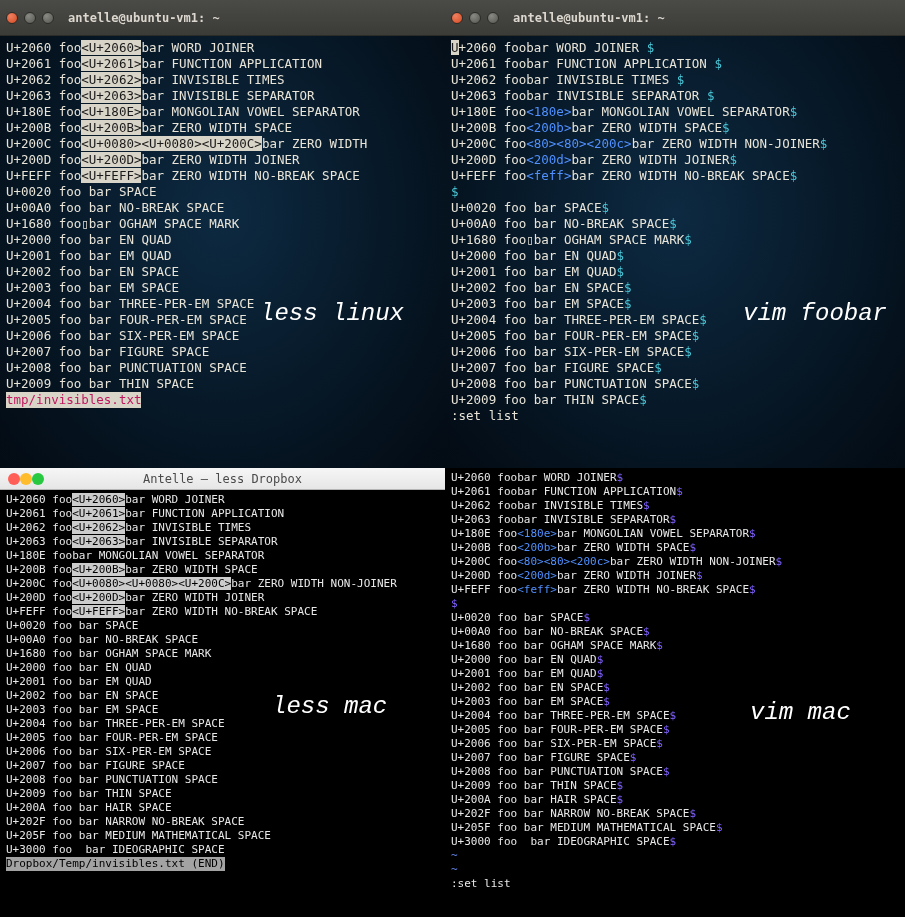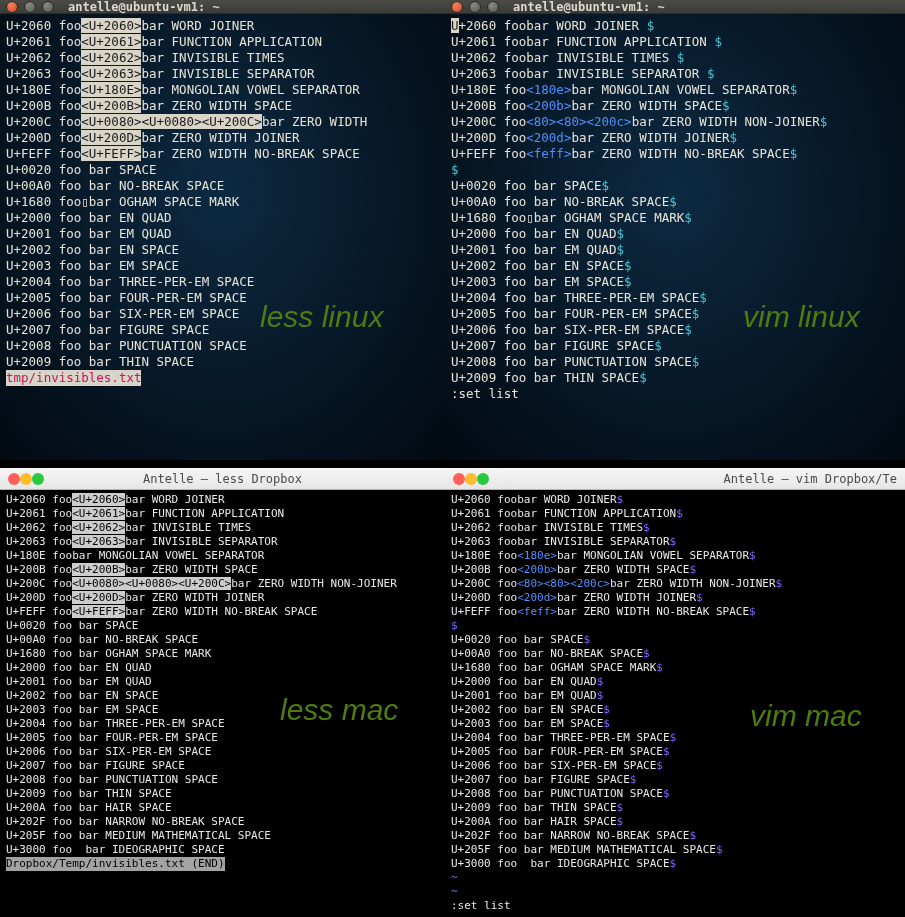--- a/index.html
+++ b/index.html
@@ -14,21 +14,21 @@
 .grid {
   display: grid;
   grid-template-columns: 445px 460px;
   grid-template-rows: 468px 449px;
 }
 .pane {
   position: relative;
   overflow: hidden;
 }
 .titlebar-ubuntu {
-  height: 14px;
+  height: 36px;
   background: linear-gradient(#4a4a46, #3b3b37);
   border-bottom: 1px solid #2b2b28;
   display: flex;
   align-items: center;
   padding: 0 6px;
   gap: 6px;
 }
 .tb-btn {
   width: 12px; height: 12px; border-radius: 50%;
   background: radial-gradient(circle at 35% 30%, #8a8a84, #55554f);
@@ -91,23 +91,23 @@
 }
 .hl { background: #d8d4c8; color: #1a1a1a; }
 .hl-mac { background: #cccccc; color: #000; }
 .status { background: #d8d4c8; color: #be185d; display: inline-block; }
 .status-mac { background: #a3a3a3; color: #000; display: inline-block; }
 .blue { color: #5090ff; }
 .cyan { color: #4ac8d8; }
 .purplemac { color: #8060ff; }
 .overlay-label {
   position: absolute;
-  color: #4d7c0f;
-  font-family: Liberation Sans, sans-serif;
-  font-size: 30px;
+  color: #ffffff;
+  font-family: Liberation Mono, monospace;
+  font-size: 24px;
   font-style: italic;
   font-weight: 400;
   pointer-events: none;
 }
 .row { display: block; }
 .cursor { background: #d8d4c8; color: #1a1a1a; }
 .tilde { color: #6080e0; }
 </style>
 </head>
 <body>
@@ -126,38 +126,32 @@
   </div>
 
   <div class="pane">
     <div class="titlebar-ubuntu">
       <div class="tb-btn close"></div>
       <div class="tb-btn"></div>
       <div class="tb-btn"></div>
       <div class="tb-title">antelle@ubuntu-vm1: ~</div>
     </div>
     <div class="term" id="term-vl"><span class="row"><span class="cursor">U</span>+2060 foobar WORD JOINER <span class="cyan">$</span></span><span class="row">U+2061 foobar FUNCTION APPLICATION <span class="cyan">$</span></span><span class="row">U+2062 foobar INVISIBLE TIMES <span class="cyan">$</span></span><span class="row">U+2063 foobar INVISIBLE SEPARATOR <span class="cyan">$</span></span><span class="row">U+180E foo<span class="blue">&lt;180e&gt;</span>bar MONGOLIAN VOWEL SEPARATOR<span class="cyan">$</span></span><span class="row">U+200B foo<span class="blue">&lt;200b&gt;</span>bar ZERO WIDTH SPACE<span class="cyan">$</span></span><span class="row">U+200C foo<span class="blue">&lt;80&gt;&lt;80&gt;&lt;200c&gt;</span>bar ZERO WIDTH NON-JOINER<span class="cyan">$</span></span><span class="row">U+200D foo<span class="blue">&lt;200d&gt;</span>bar ZERO WIDTH JOINER<span class="cyan">$</span></span><span class="row">U+FEFF foo<span class="blue">&lt;feff&gt;</span>bar ZERO WIDTH NO-BREAK SPACE<span class="cyan">$</span></span><span class="row"><span class="cyan">$</span></span><span class="row">U+0020 foo bar SPACE<span class="cyan">$</span></span><span class="row">U+00A0 foo bar NO-BREAK SPACE<span class="cyan">$</span></span><span class="row">U+1680 foo▯bar OGHAM SPACE MARK<span class="cyan">$</span></span><span class="row">U+2000 foo bar EN QUAD<span class="cyan">$</span></span><span class="row">U+2001 foo bar EM QUAD<span class="cyan">$</span></span><span class="row">U+2002 foo bar EN SPACE<span class="cyan">$</span></span><span class="row">U+2003 foo bar EM SPACE<span class="cyan">$</span></span><span class="row">U+2004 foo bar THREE-PER-EM SPACE<span class="cyan">$</span></span><span class="row">U+2005 foo bar FOUR-PER-EM SPACE<span class="cyan">$</span></span><span class="row">U+2006 foo bar SIX-PER-EM SPACE<span class="cyan">$</span></span><span class="row">U+2007 foo bar FIGURE SPACE<span class="cyan">$</span></span><span class="row">U+2008 foo bar PUNCTUATION SPACE<span class="cyan">$</span></span><span class="row">U+2009 foo bar THIN SPACE<span class="cyan">$</span></span><span class="row">:set list</span></div>
-    <div class="overlay-label" style="top:300px; left:298px;">vim linux</div>
+    <div class="overlay-label" style="top:300px; left:298px;">vim foobar</div>
   </div>
 
   <div class="pane">
     <div class="titlebar-mac">
       <div class="mac-btn r"></div>
       <div class="mac-btn y"></div>
       <div class="mac-btn g"></div>
       <div class="mac-title">Antelle — less Dropbox</div>
     </div>
     <div class="term-mac" id="term-lm"><span class="row">U+2060 foo<span class="hl-mac">&lt;U+2060&gt;</span>bar WORD JOINER</span><span class="row">U+2061 foo<span class="hl-mac">&lt;U+2061&gt;</span>bar FUNCTION APPLICATION</span><span class="row">U+2062 foo<span class="hl-mac">&lt;U+2062&gt;</span>bar INVISIBLE TIMES</span><span class="row">U+2063 foo<span class="hl-mac">&lt;U+2063&gt;</span>bar INVISIBLE SEPARATOR</span><span class="row">U+180E foo᠎bar MONGOLIAN VOWEL SEPARATOR</span><span class="row">U+200B foo<span class="hl-mac">&lt;U+200B&gt;</span>bar ZERO WIDTH SPACE</span><span class="row">U+200C foo<span class="hl-mac">&lt;U+0080&gt;&lt;U+0080&gt;&lt;U+200C&gt;</span>bar ZERO WIDTH NON-JOINER</span><span class="row">U+200D foo<span class="hl-mac">&lt;U+200D&gt;</span>bar ZERO WIDTH JOINER</span><span class="row">U+FEFF foo<span class="hl-mac">&lt;U+FEFF&gt;</span>bar ZERO WIDTH NO-BREAK SPACE</span><span class="row"></span><span class="row">U+0020 foo bar SPACE</span><span class="row">U+00A0 foo bar NO-BREAK SPACE</span><span class="row">U+1680 foo bar OGHAM SPACE MARK</span><span class="row">U+2000 foo bar EN QUAD</span><span class="row">U+2001 foo bar EM QUAD</span><span class="row">U+2002 foo bar EN SPACE</span><span class="row">U+2003 foo bar EM SPACE</span><span class="row">U+2004 foo bar THREE-PER-EM SPACE</span><span class="row">U+2005 foo bar FOUR-PER-EM SPACE</span><span class="row">U+2006 foo bar SIX-PER-EM SPACE</span><span class="row">U+2007 foo bar FIGURE SPACE</span><span class="row">U+2008 foo bar PUNCTUATION SPACE</span><span class="row">U+2009 foo bar THIN SPACE</span><span class="row">U+200A foo bar HAIR SPACE</span><span class="row">U+202F foo bar NARROW NO-BREAK SPACE</span><span class="row">U+205F foo bar MEDIUM MATHEMATICAL SPACE</span><span class="row">U+3000 foo  bar IDEOGRAPHIC SPACE</span><span class="row"><span class="status-mac">Dropbox/Temp/invisibles.txt (END)</span></span></div>
-    <div class="overlay-label" style="top:225px; left:280px;">less mac</div>
+    <div class="overlay-label" style="top:225px; left:272px;">less mac</div>
   </div>
 
   <div class="pane">
-    <div class="titlebar-mac">
-      <div class="mac-btn r"></div>
-      <div class="mac-btn y"></div>
-      <div class="mac-btn g"></div>
-      <div class="mac-title right">Antelle — vim Dropbox/Te</div>
-    </div>
     <div class="term-mac" id="term-vm"><span class="row">U+2060 foobar WORD JOINER<span class="purplemac">$</span></span><span class="row">U+2061 foobar FUNCTION APPLICATION<span class="purplemac">$</span></span><span class="row">U+2062 foobar INVISIBLE TIMES<span class="purplemac">$</span></span><span class="row">U+2063 foobar INVISIBLE SEPARATOR<span class="purplemac">$</span></span><span class="row">U+180E foo<span class="blue">&lt;180e&gt;</span>bar MONGOLIAN VOWEL SEPARATOR<span class="purplemac">$</span></span><span class="row">U+200B foo<span class="blue">&lt;200b&gt;</span>bar ZERO WIDTH SPACE<span class="purplemac">$</span></span><span class="row">U+200C foo<span class="blue">&lt;80&gt;&lt;80&gt;&lt;200c&gt;</span>bar ZERO WIDTH NON-JOINER<span class="purplemac">$</span></span><span class="row">U+200D foo<span class="blue">&lt;200d&gt;</span>bar ZERO WIDTH JOINER<span class="purplemac">$</span></span><span class="row">U+FEFF foo<span class="blue">&lt;feff&gt;</span>bar ZERO WIDTH NO-BREAK SPACE<span class="purplemac">$</span></span><span class="row"><span class="purplemac">$</span></span><span class="row">U+0020 foo bar SPACE<span class="purplemac">$</span></span><span class="row">U+00A0 foo bar NO-BREAK SPACE<span class="purplemac">$</span></span><span class="row">U+1680 foo bar OGHAM SPACE MARK<span class="purplemac">$</span></span><span class="row">U+2000 foo bar EN QUAD<span class="purplemac">$</span></span><span class="row">U+2001 foo bar EM QUAD<span class="purplemac">$</span></span><span class="row">U+2002 foo bar EN SPACE<span class="purplemac">$</span></span><span class="row">U+2003 foo bar EM SPACE<span class="purplemac">$</span></span><span class="row">U+2004 foo bar THREE-PER-EM SPACE<span class="purplemac">$</span></span><span class="row">U+2005 foo bar FOUR-PER-EM SPACE<span class="purplemac">$</span></span><span class="row">U+2006 foo bar SIX-PER-EM SPACE<span class="purplemac">$</span></span><span class="row">U+2007 foo bar FIGURE SPACE<span class="purplemac">$</span></span><span class="row">U+2008 foo bar PUNCTUATION SPACE<span class="purplemac">$</span></span><span class="row">U+2009 foo bar THIN SPACE<span class="purplemac">$</span></span><span class="row">U+200A foo bar HAIR SPACE<span class="purplemac">$</span></span><span class="row">U+202F foo bar NARROW NO-BREAK SPACE<span class="purplemac">$</span></span><span class="row">U+205F foo bar MEDIUM MATHEMATICAL SPACE<span class="purplemac">$</span></span><span class="row">U+3000 foo  bar IDEOGRAPHIC SPACE<span class="purplemac">$</span></span><span class="row"><span class="tilde">~</span></span><span class="row"><span class="tilde">~</span></span><span class="row">:set list</span></div>
     <div class="overlay-label" style="top:231px; left:305px;">vim mac</div>
   </div>
 
 </div>
 
 </body></html>

